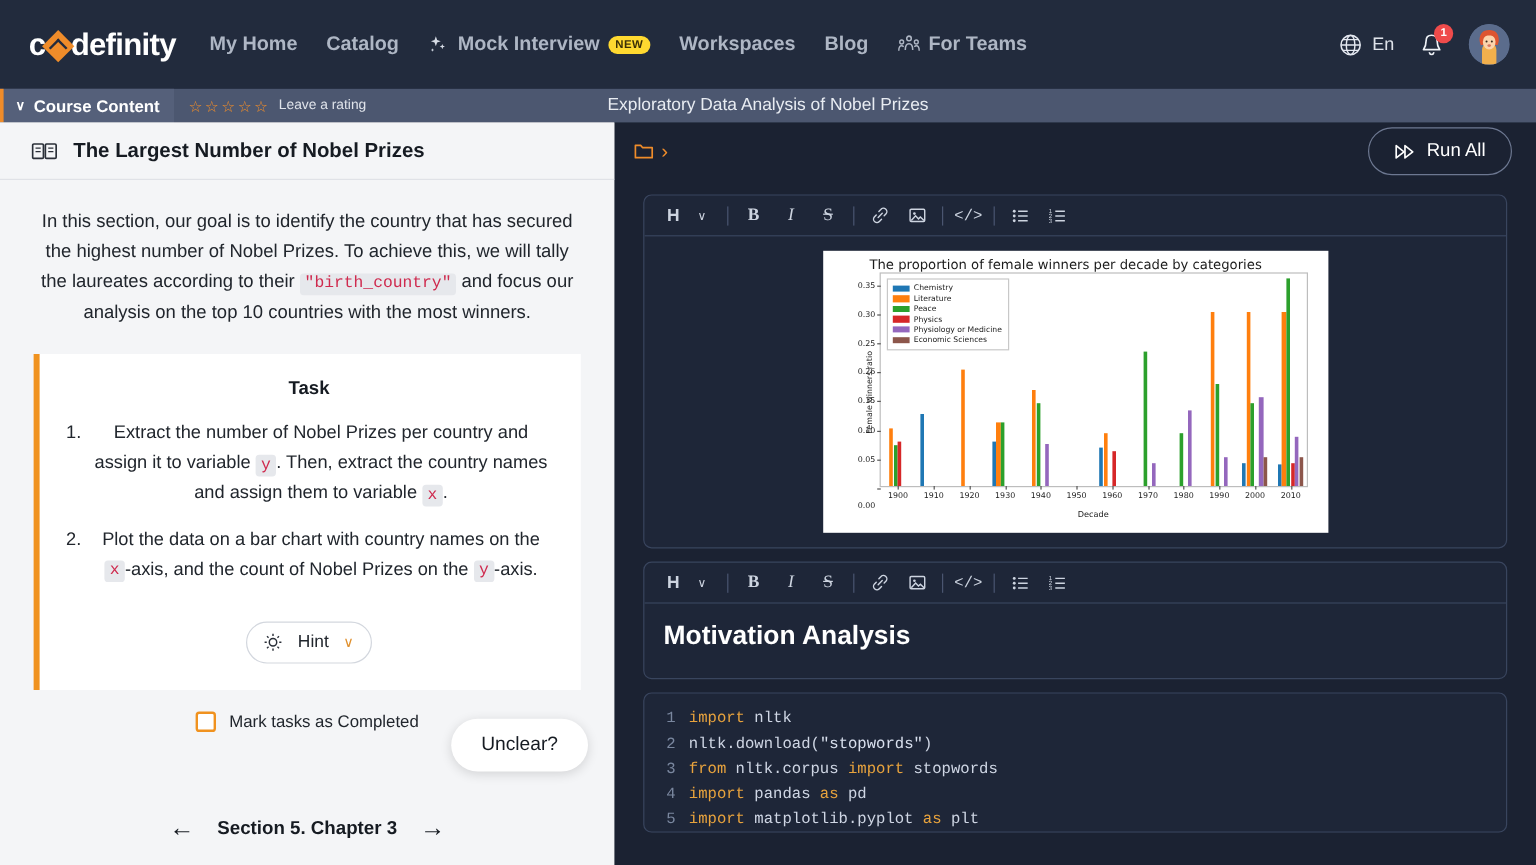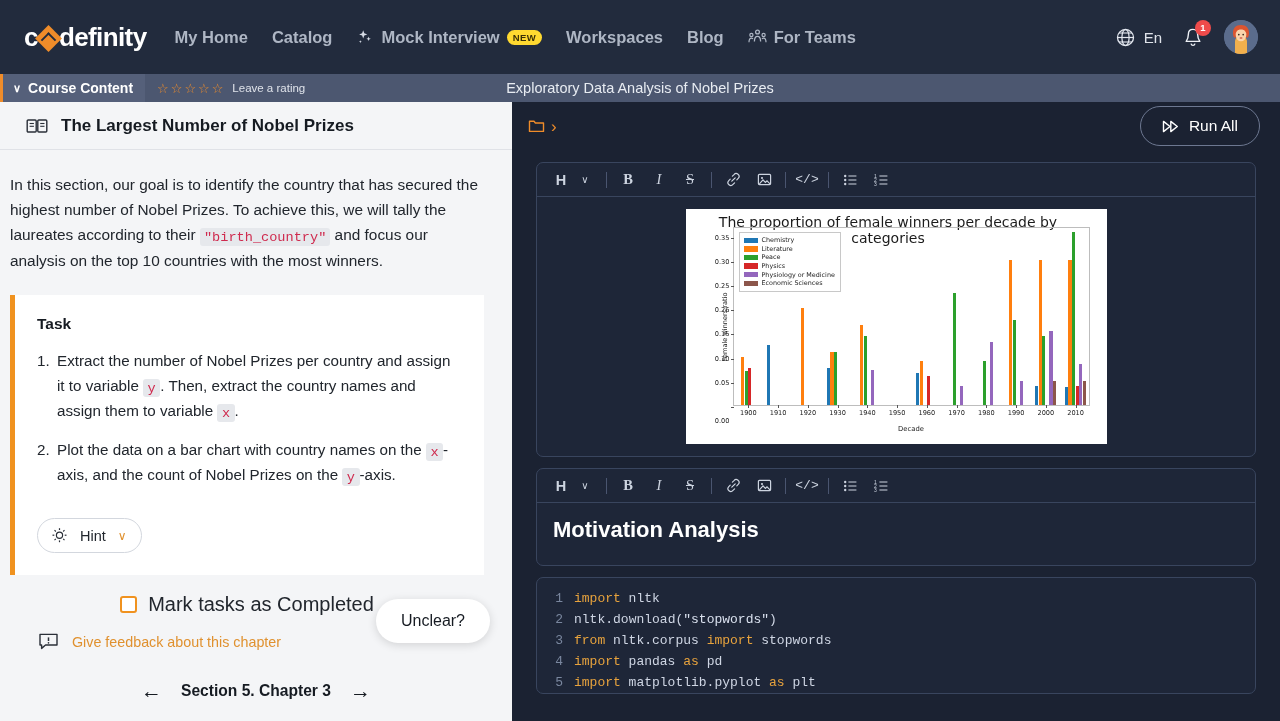--- a/index.html
+++ b/index.html
@@ -90,21 +90,21 @@
     display: flex; flex-direction: column;
     position: relative; overflow: hidden;
   }
   #lefthead {
     height: 48px; background: #f4f5f7;
     display: flex; align-items: center; gap: 13px;
     padding: 0 26px;
     border-bottom: 1px solid #e0e2e7;
   }
   #lefthead h1 { font-size: 17px; color: #161b22; font-weight: bold; }
-  #leftbody { padding: 22px 28px 0 10px; }
+  #leftbody { padding: 22px 28px 0 28px; text-align: center; }
   #intro {
     font-size: 15.4px; line-height: 1.63; color: #21262d;
   }
   code.inline {
     font-family: "Liberation Mono", monospace;
     background: #e6e8ec; color: #cf2a4e;
     font-size: 13.6px; padding: 1.5px 4px; border-radius: 3px;
   }
   code.var {
     font-family: "Liberation Mono", monospace;
@@ -128,21 +128,21 @@
   }
   #hint {
     margin-top: 16px; display: inline-flex; align-items: center; gap: 12px;
     border: 1px solid #d3d7de; border-radius: 20px;
     padding: 8px 14px 8px 13px; background: #fff;
     font-size: 14.5px; color: #21262d; cursor: pointer;
   }
   #markrow {
     display: flex; align-items: center; justify-content: center;
     gap: 11px; margin-top: 18px;
-    font-size: 20px; color: #21262d;
+    font-size: 14px; color: #21262d;
   }
   .chk {
     width: 17px; height: 17px; border: 2px solid #f0921f;
     border-radius: 3px; background: #fff; cursor: pointer;
   }
   #feedback {
     display: flex; align-items: center; gap: 13px;
     margin-top: 16px; padding-left: 28px;
     font-size: 14.3px; color: #e0912f; cursor: pointer;
   }
@@ -208,21 +208,21 @@
   .kw { color: #e8a33d; }
   .nm { color: #cfd6e4; }
   .st { color: #d9e0ee; }
   
   #figure {
     width: 421px; height: 235px; background: #fff;
     position: relative; font-family: "DejaVu Sans", sans-serif;
   }
   #fig-title {
     position: absolute; top: 5px; left: 0; right: 16px;
-    text-align: center; font-size: 14px; color: #1b1b1b;
+    text-align: center; font-size: 11px; color: #1b1b1b;
   }
   #plot {
     position: absolute; left: 47px; top: 18px;
     width: 357px; height: 179px;
     border: 1px solid #bdbdbd;
   }
   #ylabel {
     position: absolute; left: 4px; top: 50%;
     transform: translateY(-50%) rotate(-90deg);
     transform-origin: center;
@@ -409,30 +409,20 @@
           <span>Hint</span>
           <span style="color:#e0912f;font-size:12px;">∨</span>
         </div>
       </div>
 
       <div id="markrow">
         <span class="chk"></span>
         <span>Mark tasks as Completed</span>
       </div>
 
-      <div id="feedback">
-        <span>
-          <svg width="21" height="19" viewBox="0 0 21 19">
-            <path d="M2 2.4 L19 2.4 L19 13 L7.5 13 L3.6 16.4 L3.6 13 L2 13 Z" fill="none" stroke="#2a2f38" stroke-width="1.4" stroke-linejoin="round"></path>
-            <line x1="10.5" y1="5.4" x2="10.5" y2="9" stroke="#2a2f38" stroke-width="1.5"></line>
-            <circle cx="10.5" cy="10.8" r="0.85" fill="#2a2f38"></circle>
-          </svg>
-        </span>
-        <span>Give feedback about this chapter</span>
-      </div>
     </div>
 
     <div id="unclear">Unclear?</div>
 
     <div id="sectionnav">
       <span class="arrow">←</span>
       <span>Section 5. Chapter 3</span>
       <span class="arrow">→</span>
     </div>
   </div>

